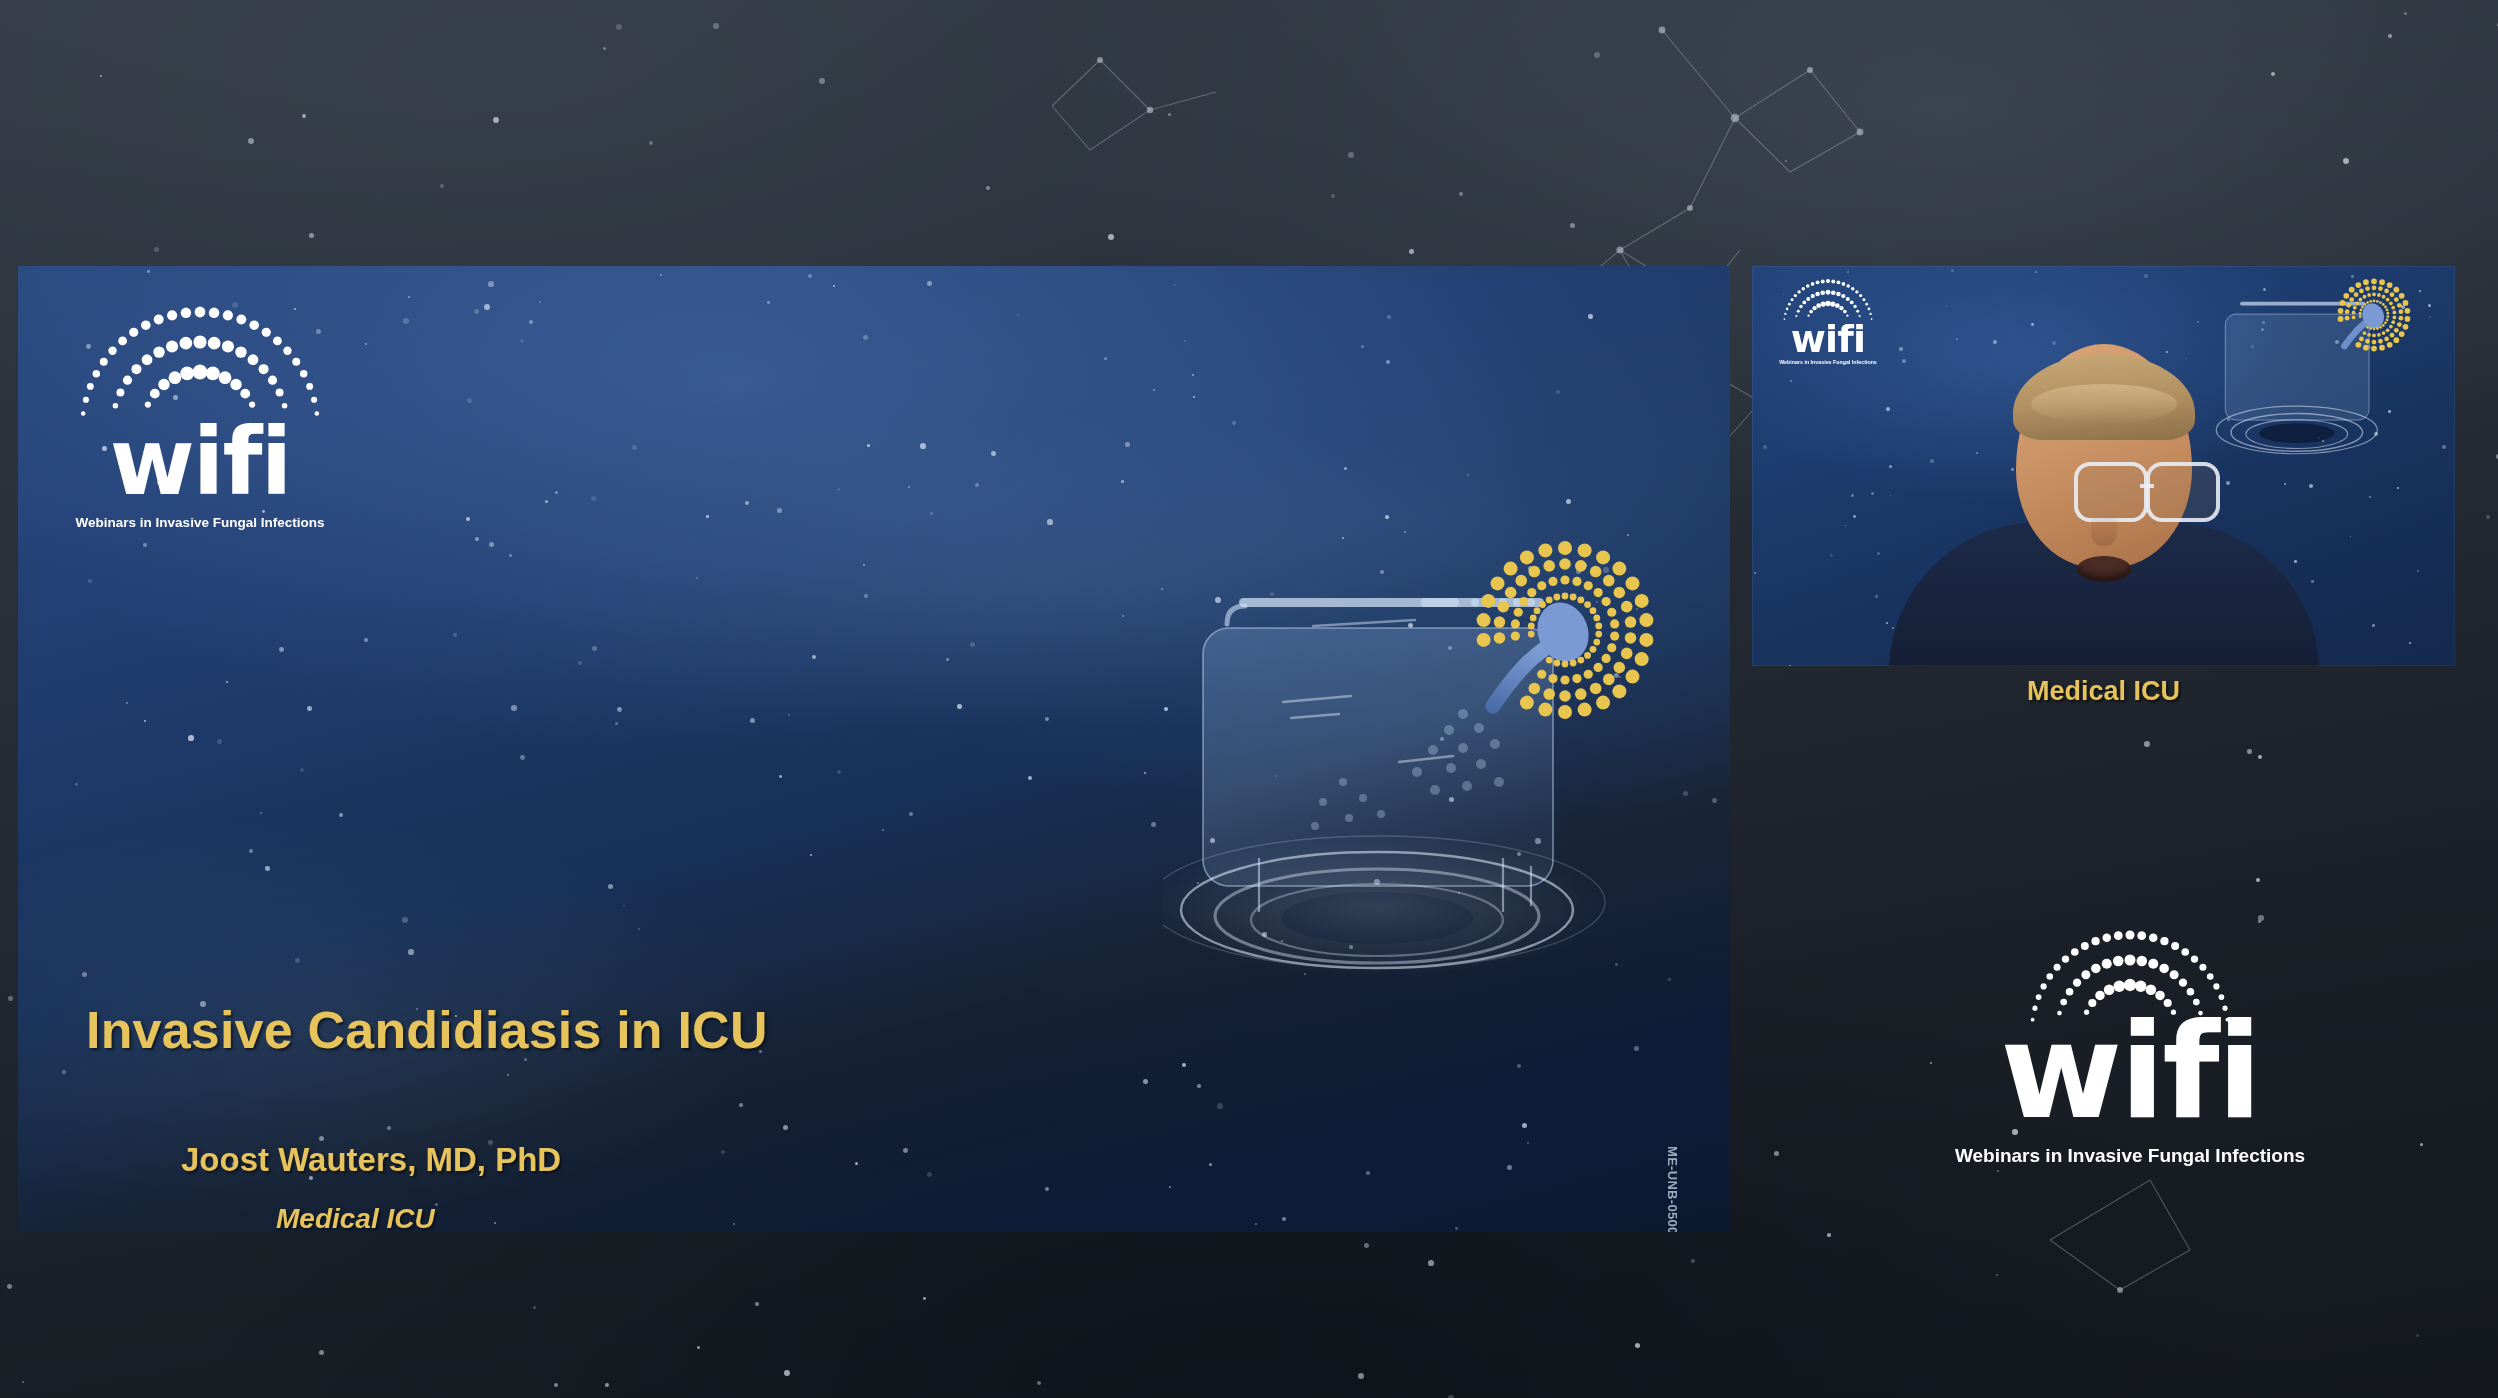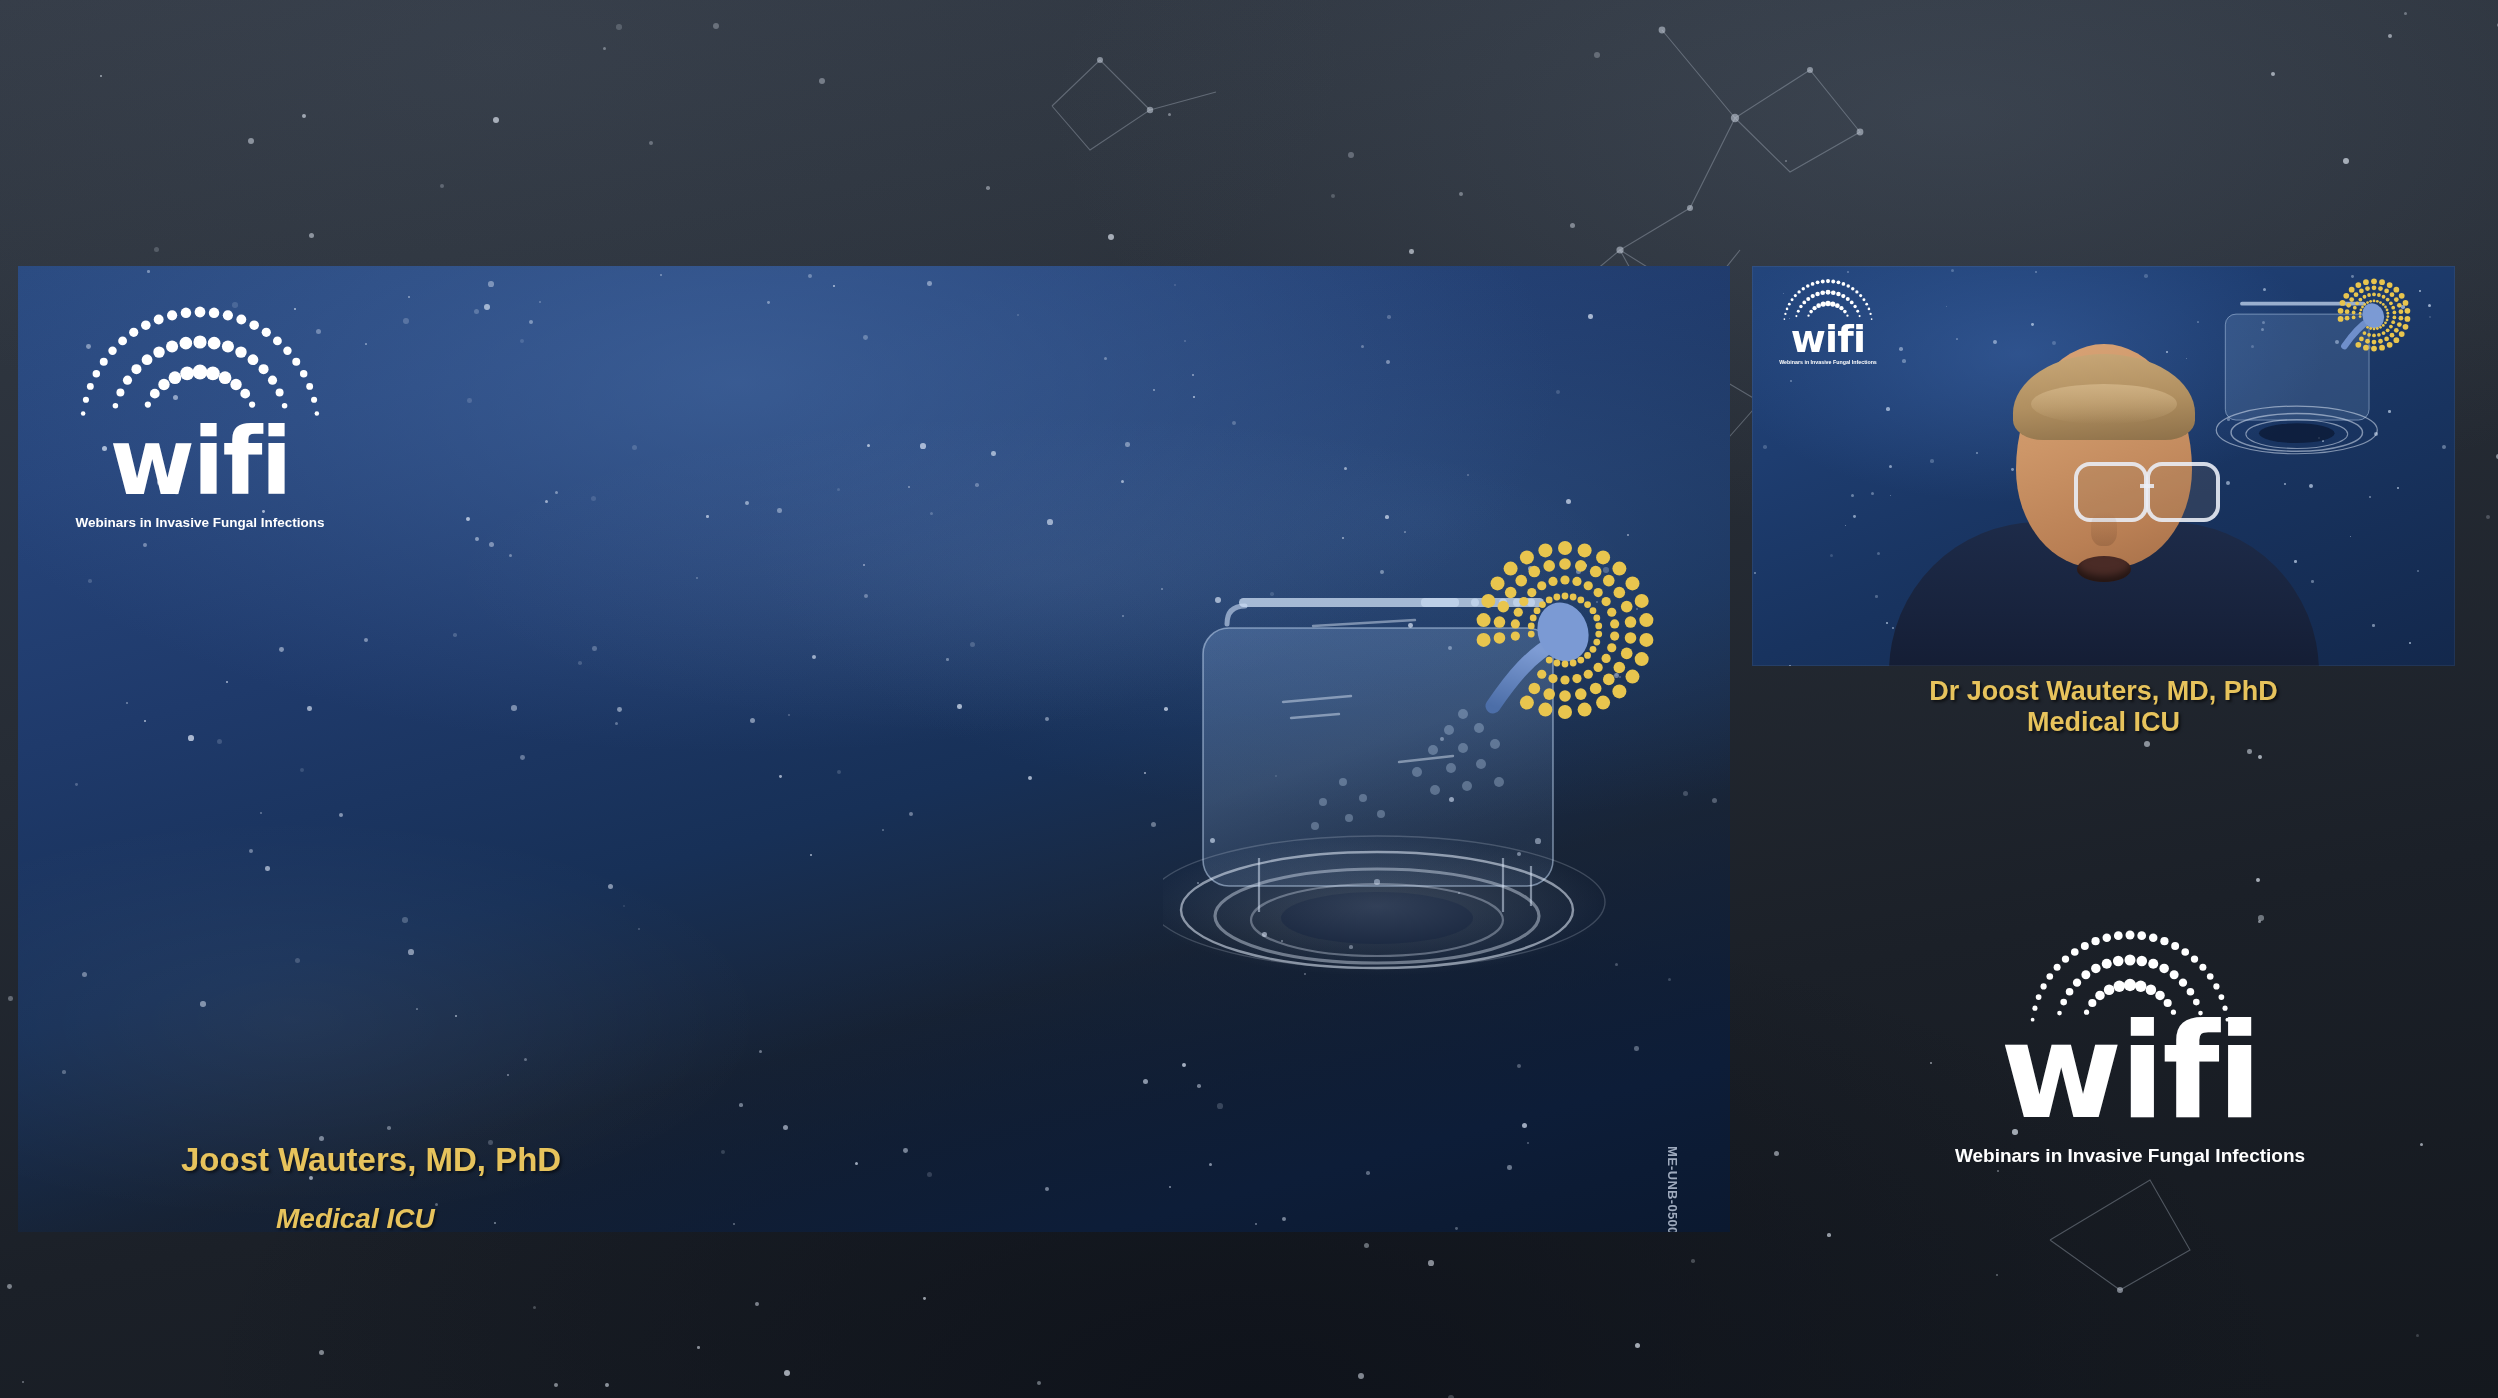--- a/index.html
+++ b/index.html
@@ -615,20 +615,21 @@
             <circle cx="155.06" cy="143.69" r="6.35"></circle>
             <circle cx="166.03" cy="150.55" r="5.70"></circle>
             <circle cx="175.20" cy="159.66" r="4.88"></circle>
             <circle cx="182.13" cy="170.57" r="3.11"></circle>
           </g>
       </svg>
       <div class="wifi-word" style="font-size:92px;margin-top:-116px;">wifi</div>
       <div class="wifi-tag" style="font-size:13.5px;margin-top:10px;">Webinars in Invasive Fungal Infections</div>
     </div>
 
+    <div id="slide-title">Invasive Candidiasis in ICU</div>
     <div id="slide-author">Joost Wauters, MD, PhD</div>
     <div id="slide-dept">Medical ICU</div>
 
     <div id="code-vert">ME-UNB-0500 | Prepared: June 2023</div>
   </div>
 
   <div id="video">
     <div id="video-stars">
         <span class="vstar" style="left:622px;top:166px;width:4.2px;height:4.2px;opacity:0.56"></span>
         <span class="vstar" style="left:101px;top:249px;width:2.8px;height:2.8px;opacity:0.59"></span>
@@ -899,21 +900,20 @@
         <div class="glass" id="glass-r"></div>
         <div id="bridge"></div>
         <div id="nose"></div>
         <div id="mouth"></div>
       </div>
     </div>
     <div id="video-border"></div>
   </div>
 
   <div id="speaker-info">
-    <div class="sp-line" id="sp1">Dr Joost Wauters, MD, PhD</div>
     <div class="sp-line" id="sp2">Medical ICU</div>
   </div>
 
   <div class="wifi-logo" style="left:1920px;top:870px;width:420px;">
     <svg width="420" height="250" viewBox="0 0 260 300">
       <g id="right-arcs" fill="#ffffff">
           <circle cx="13.15" cy="179.58" r="2.27"></circle>
           <circle cx="15.93" cy="165.79" r="3.07"></circle>
           <circle cx="20.34" cy="152.43" r="3.44"></circle>
           <circle cx="26.30" cy="139.70" r="3.73"></circle>

